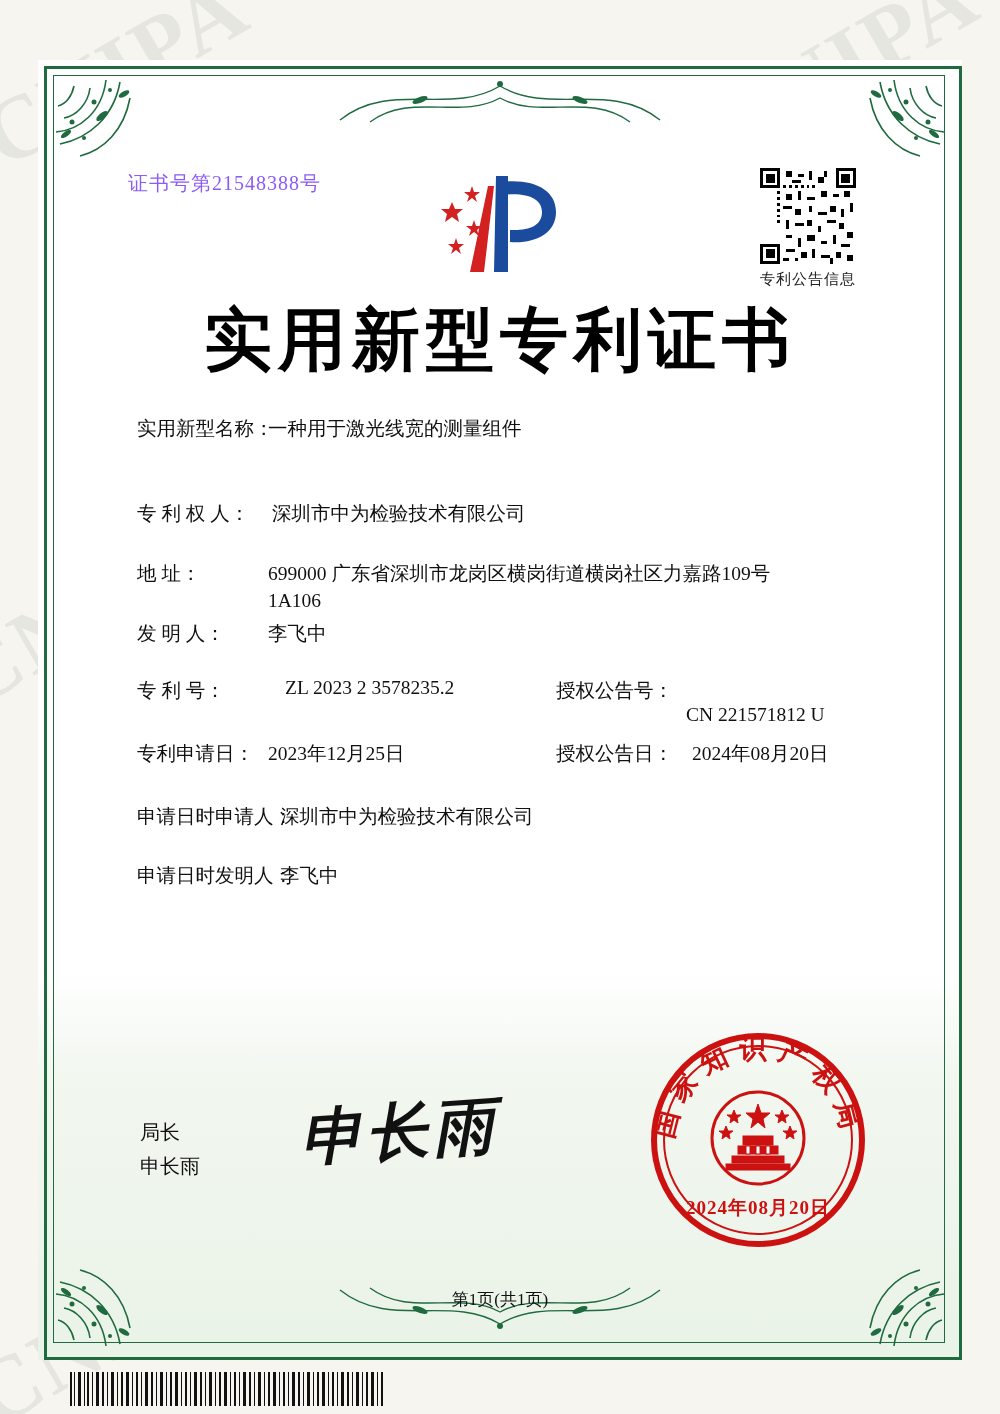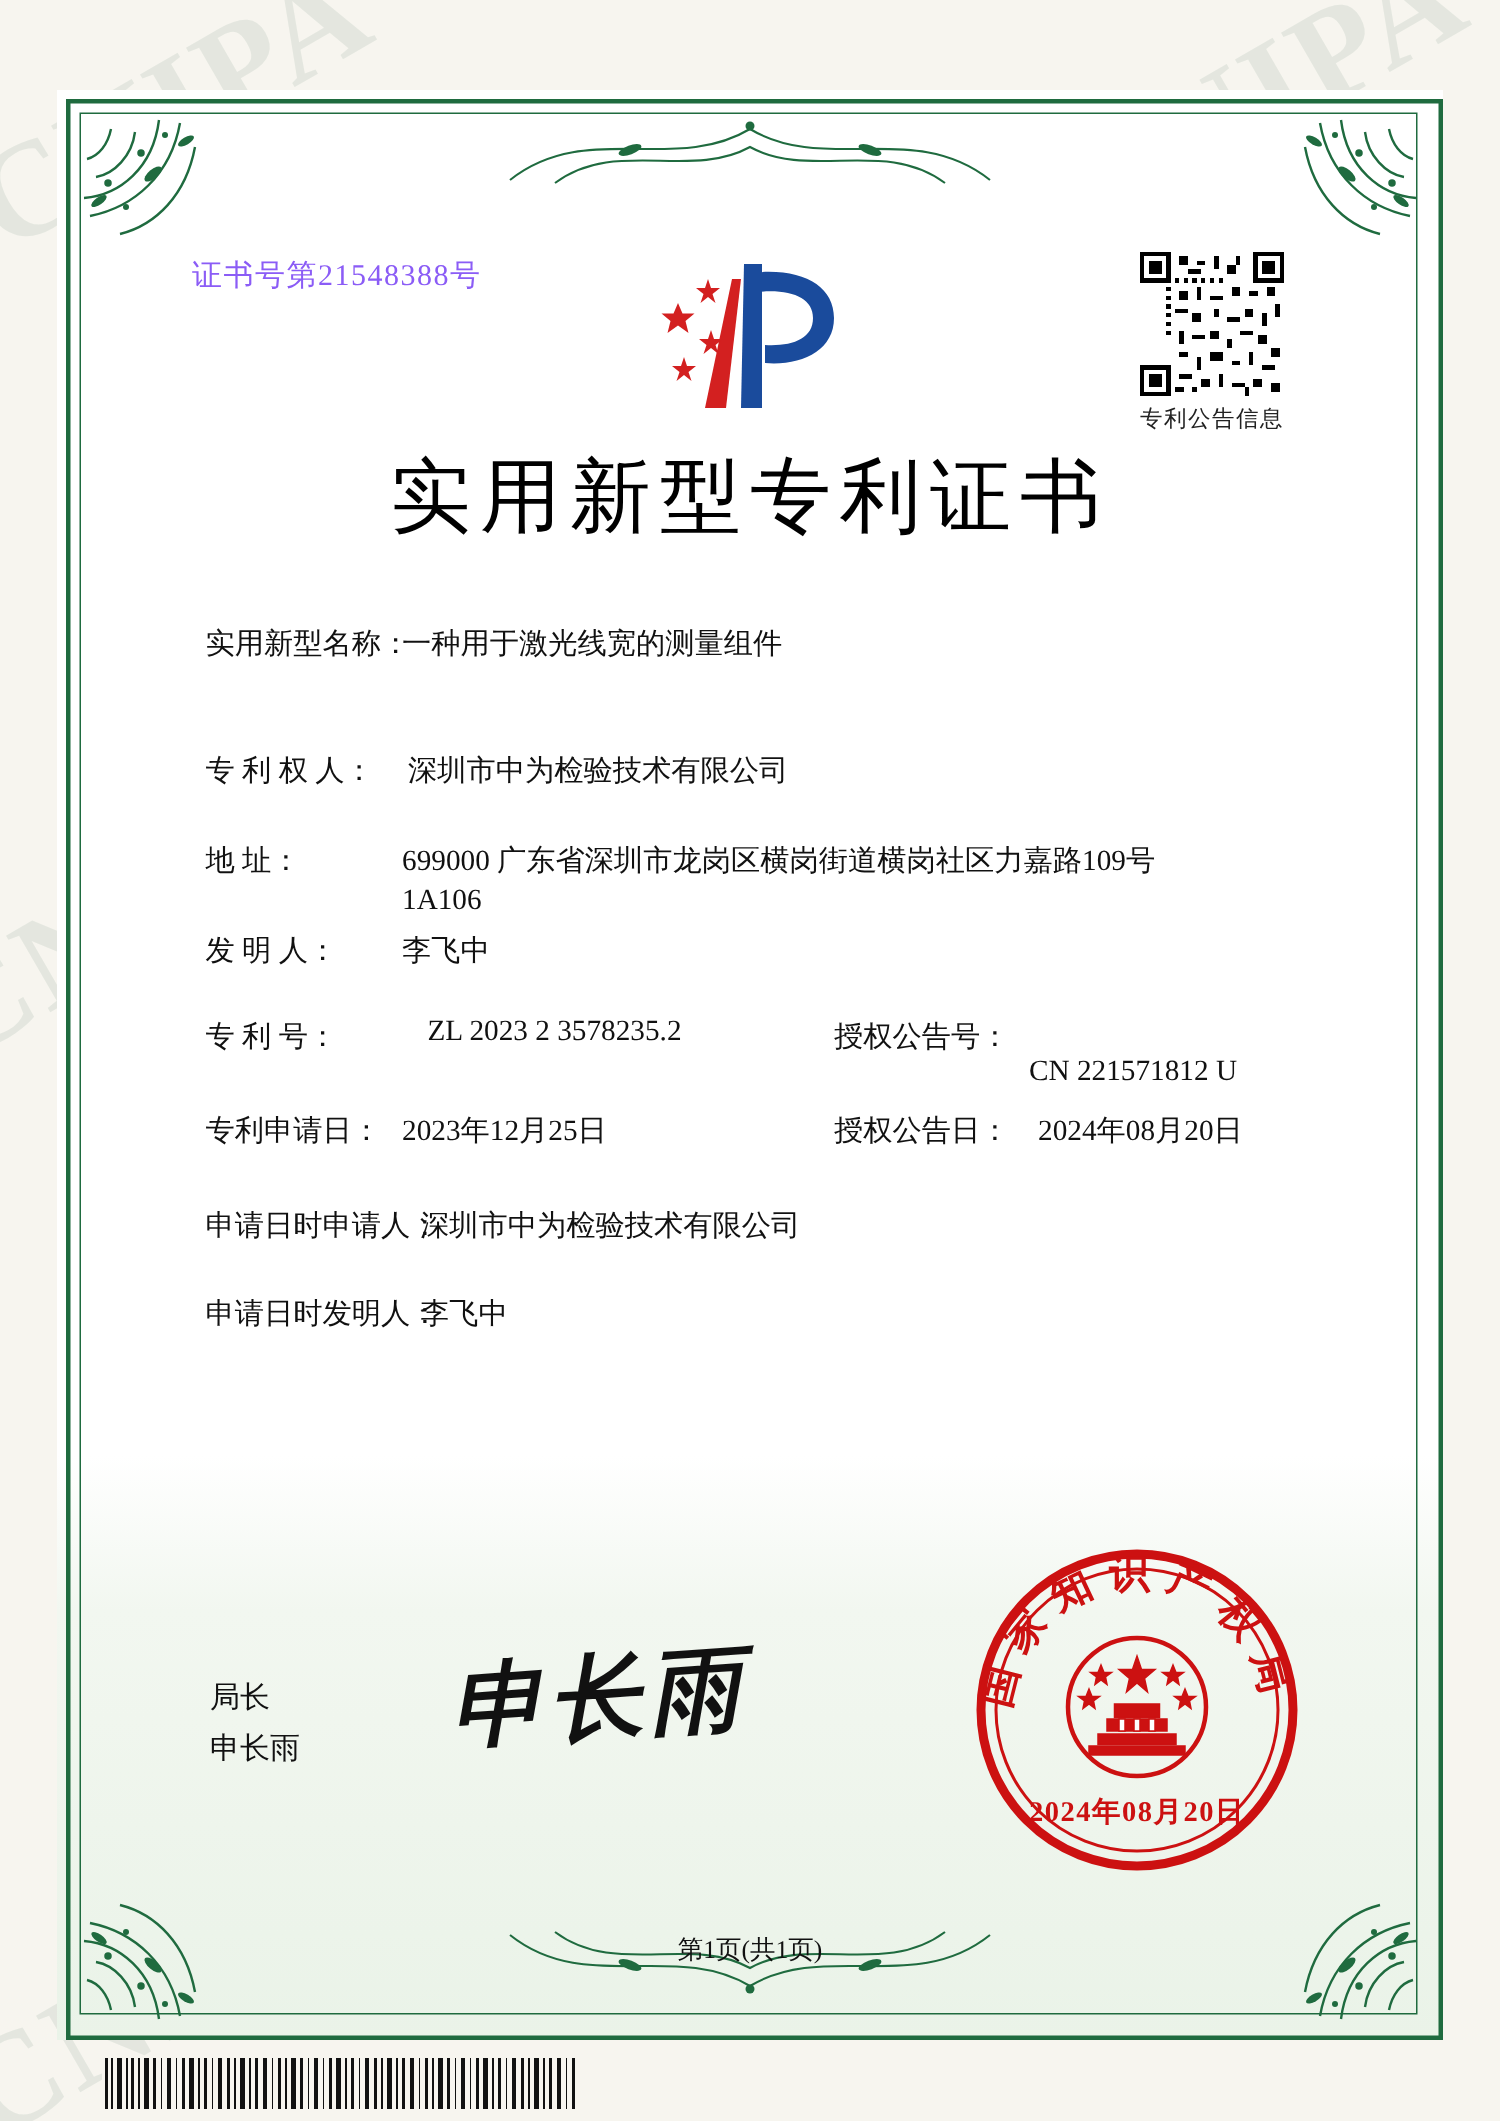--- a/index.html
+++ b/index.html
@@ -52,21 +52,21 @@
     position:absolute;left:760px;top:168px;width:96px;height:96px;
     background:#fff;
   }
   .qr-caption{
     position:absolute;left:740px;top:270px;width:136px;text-align:center;
     font-size:15px;color:#222;letter-spacing:1px;
   }
 
   .title{
     position:absolute;left:0;right:0;top:295px;text-align:center;
-    font-size:54px;font-weight:normal;letter-spacing:6px;color:#000;
+    font-size:68px;font-weight:bold;letter-spacing:6px;color:#000;
     font-family:"Liberation Serif","DejaVu Serif",serif;
   }
 
   .rowlabel{position:absolute;font-size:19.5px;color:#111;}
   .rowvalue{position:absolute;font-size:19.5px;color:#111;}
 
   
   .statement{
     position:absolute;left:128px;top:955px;width:748px;
     font-size:18.5px;color:#111;line-height:1.85;text-align:justify;

